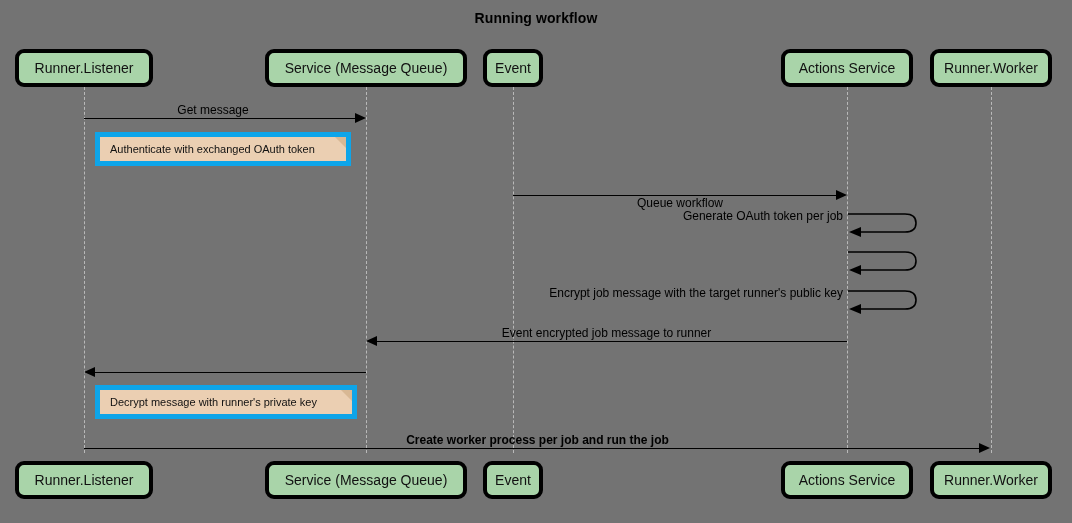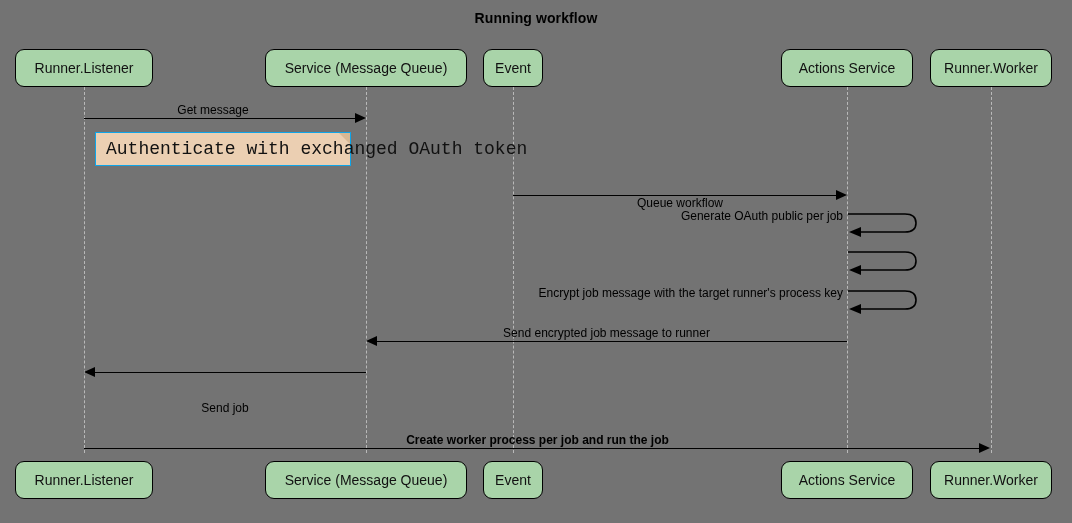--- a/index.html
+++ b/index.html
@@ -26,21 +26,21 @@
     text-align: center;
     font-size: 14px;
     font-weight: bold;
     color: #000000;
     letter-spacing: 0.1px;
   }
   .participant-box {
     position: absolute;
     box-sizing: border-box;
     background: #a9d4a9;
-    border: 1px solid #000000;
+    border: 4px solid #000000;
     border-radius: 9px;
     display: flex;
     align-items: center;
     justify-content: center;
     font-size: 14px;
     color: #111111;
     height: 38px;
     white-space: nowrap;
   }
   .lifeline {
@@ -74,29 +74,28 @@
     white-space: nowrap;
     line-height: 14px;
   }
   .msg-label.rightalign {
     text-align: right;
   }
   .note {
     position: absolute;
     box-sizing: border-box;
     background: #ebcfb2;
-    border: 1px solid #0ea5e9;
-    font-size: 18px;
+    border: 5px solid #0ea5e9;
+    font-size: 11px;
     color: #111111;
     display: flex;
     align-items: center;
     padding-left: 10px;
     height: 34px;
     white-space: nowrap;
-    font-family: Liberation Mono, monospace;
   }
   .note-fold {
     position: absolute;
     top: 0;
     right: 0;
     width: 0;
     height: 0;
     border-left: 11px solid transparent;
     border-top: 11px solid #d8b894;
   }
@@ -159,49 +158,53 @@
 
   <div class="note" style="left:95px; top:132px; width:256px;">
     <span>Authenticate with exchanged OAuth token</span>
     <span class="note-fold"></span>
   </div>
 
   <div class="msg-label" style="left:513px; top:196px; width:334px;">Queue workflow</div>
   <div class="msg-line" style="left:513px; top:195px; width:324px;"></div>
   <div class="arrow-head right" style="left:836px; top:190px;"></div>
 
-  <div class="msg-label rightalign" style="left:540px; top:209px; width:303px;">Generate OAuth public per job</div>
+  <div class="msg-label rightalign" style="left:540px; top:209px; width:303px;">Generate OAuth token per job</div>
   <div class="self-loop" style="left:847px; top:208px;">
     <svg width="80" height="36" viewBox="0 0 80 36">
       <path d="M 1 6 L 58 6 Q 69 6 69 15 Q 69 24 58 24 L 14 24" fill="none" stroke="#000000" stroke-width="1.6"></path>
       <polygon points="14,19 2,24 14,29" fill="#000000"></polygon>
     </svg>
   </div>
 
   <div class="self-loop" style="left:847px; top:246px;">
     <svg width="80" height="36" viewBox="0 0 80 36">
       <path d="M 1 6 L 58 6 Q 69 6 69 15 Q 69 24 58 24 L 14 24" fill="none" stroke="#000000" stroke-width="1.6"></path>
       <polygon points="14,19 2,24 14,29" fill="#000000"></polygon>
     </svg>
   </div>
 
-  <div class="msg-label rightalign" style="left:420px; top:286px; width:423px;">Encrypt job message with the target runner's process key</div>
+  <div class="msg-label rightalign" style="left:420px; top:286px; width:423px;">Encrypt job message with the target runner's public key</div>
   <div class="self-loop" style="left:847px; top:285px;">
     <svg width="80" height="36" viewBox="0 0 80 36">
       <path d="M 1 6 L 58 6 Q 69 6 69 15 Q 69 24 58 24 L 14 24" fill="none" stroke="#000000" stroke-width="1.6"></path>
       <polygon points="14,19 2,24 14,29" fill="#000000"></polygon>
     </svg>
   </div>
 
-  <div class="msg-label" style="left:366px; top:326px; width:481px;">Send encrypted job message to runner</div>
+  <div class="msg-label" style="left:366px; top:326px; width:481px;">Event encrypted job message to runner</div>
   <div class="msg-line" style="left:377px; top:341px; width:470px;"></div>
   <div class="arrow-head left" style="left:366px; top:336px;"></div>
 
   <div class="msg-label" style="left:84px; top:357px; width:282px;margin-top:44px;">Send job</div>
   <div class="msg-line" style="left:95px; top:372px; width:271px;"></div>
   <div class="arrow-head left" style="left:84px; top:367px;"></div>
 
+  <div class="note" style="left:95px; top:385px; width:262px;">
+    <span>Decrypt message with runner's private key</span>
+    <span class="note-fold"></span>
+  </div>
 
   <div class="msg-label" style="left:84px; top:433px; width:907px;font-weight:bold;">Create worker process per job and run the job</div>
   <div class="msg-line" style="left:84px; top:448px; width:896px;"></div>
   <div class="arrow-head right" style="left:979px; top:443px;"></div>
 
 </div>
 
 </body></html>

